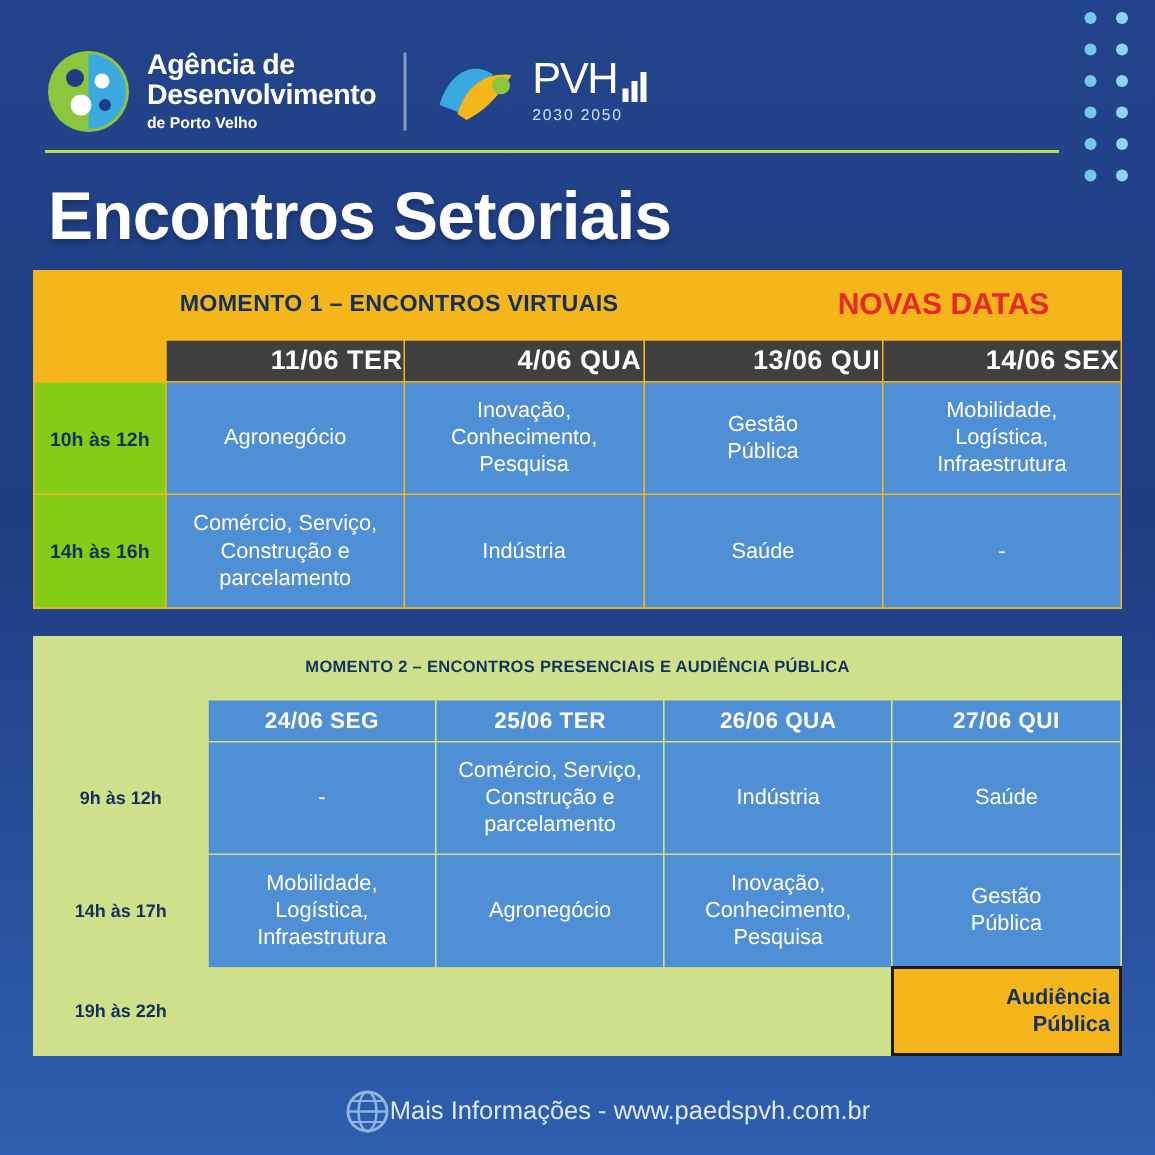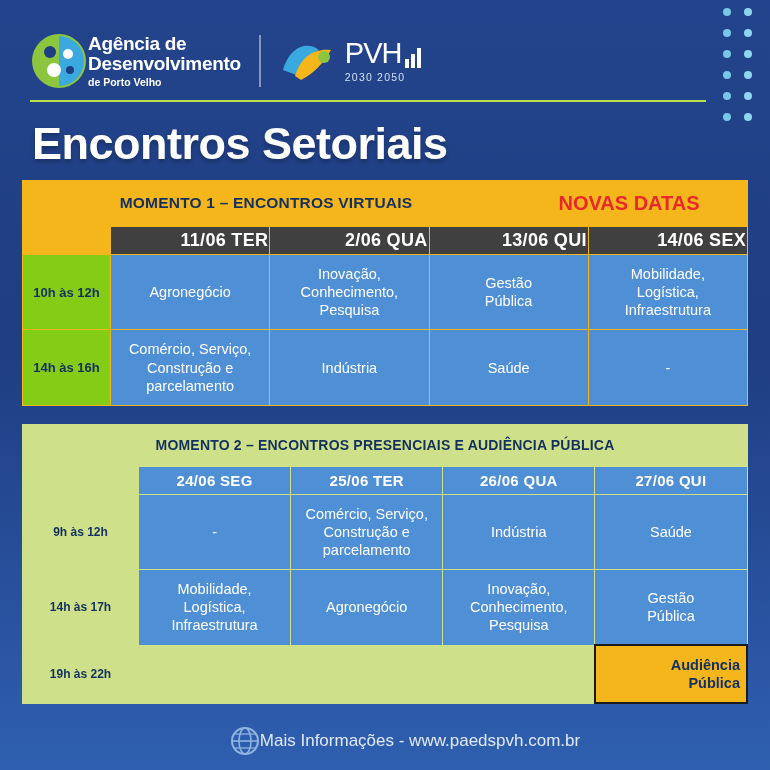--- a/index.html
+++ b/index.html
@@ -29,21 +29,21 @@
 
   
   .header {
     position: relative;
     height: 104px;
     padding: 18px 0 0 30px;
     display: flex;
     align-items: center;
     gap: 18px;
   }
-  .logo-ag { display:flex; align-items:center; }
+  .logo-ag { display:flex; align-items:center; gap:10px; }
   .ag-mark { width: 58px; height: 58px; position: relative; }
   .ag-text { color:#fff; line-height:1.06; }
   .ag-text .l1 { font-size: 19px; font-weight: 700; letter-spacing:-0.3px; }
   .ag-text .l2 { font-size: 19px; font-weight: 700; letter-spacing:-0.3px; }
   .ag-text .l3 { font-size: 10.5px; font-weight: 600; margin-top:2px; }
   .divider-v { width: 2px; height: 52px; background: rgba(255,255,255,.45); }
   .logo-paeds { display:flex; align-items:center; gap:8px; }
   .paeds-mark { width: 58px; height: 50px; position: relative; }
   .paeds-text { color:#fff; line-height:1; }
   .paeds-text .pt1 { font-size: 29px; font-weight: 800; letter-spacing:-1px; display:flex; align-items:flex-end; }
@@ -96,21 +96,21 @@
   }
   .t1 .cell {
     background: #4f8fd6; color:#fff; text-align:center; font-size: 14.5px;
     padding: 10px 6px; line-height: 1.25;
   }
   .t1 .corner { background:#f5b61c; border:1px solid #f5b61c; width:88px; }
 
   .momento2 { background: #cfe08a; margin-top: 18px; }
   .m2-head {
     height: 42px; display:flex; align-items:center; justify-content:center;
-    font-size: 14px; font-weight:700; color:#14305f; letter-spacing:.2px;
+    font-size: 11px; font-weight:700; color:#14305f; letter-spacing:.2px;
   }
   .t2 td { border: 1px solid #cfe08a; }
   .t2 .daycell {
     background: #4f8fd6; color:#fff; font-size: 15px; font-weight:700;
     text-align:center; height: 28px; letter-spacing:.3px;
   }
   .t2 .timecell {
     background: #cfe08a; color:#14305f; font-weight:700; font-size: 12px;
     text-align:center; width: 116px;
   }
@@ -202,21 +202,21 @@
   <div class="block momento1">
     <div class="m1-head">
       <div class="lbl">MOMENTO 1 – ENCONTROS VIRTUAIS</div>
       <div class="novas">NOVAS DATAS</div>
     </div>
     <table class="t1">
       <tbody>
           <tr>
         <td class="corner"></td>
         <td class="daycell">11/06 TER</td>
-        <td class="daycell">2/06 QUA</td>
+        <td class="daycell">4/06 QUA</td>
         <td class="daycell">13/06 QUI</td>
         <td class="daycell">14/06 SEX</td>
       </tr>
       <tr>
         <td class="timecell">10h às 12h</td>
         <td class="cell">Agronegócio</td>
         <td class="cell">Inovação,<br>Conhecimento,<br>Pesquisa</td>
         <td class="cell">Gestão<br>Pública</td>
         <td class="cell">Mobilidade,<br>Logística,<br>Infraestrutura</td>
       </tr>

